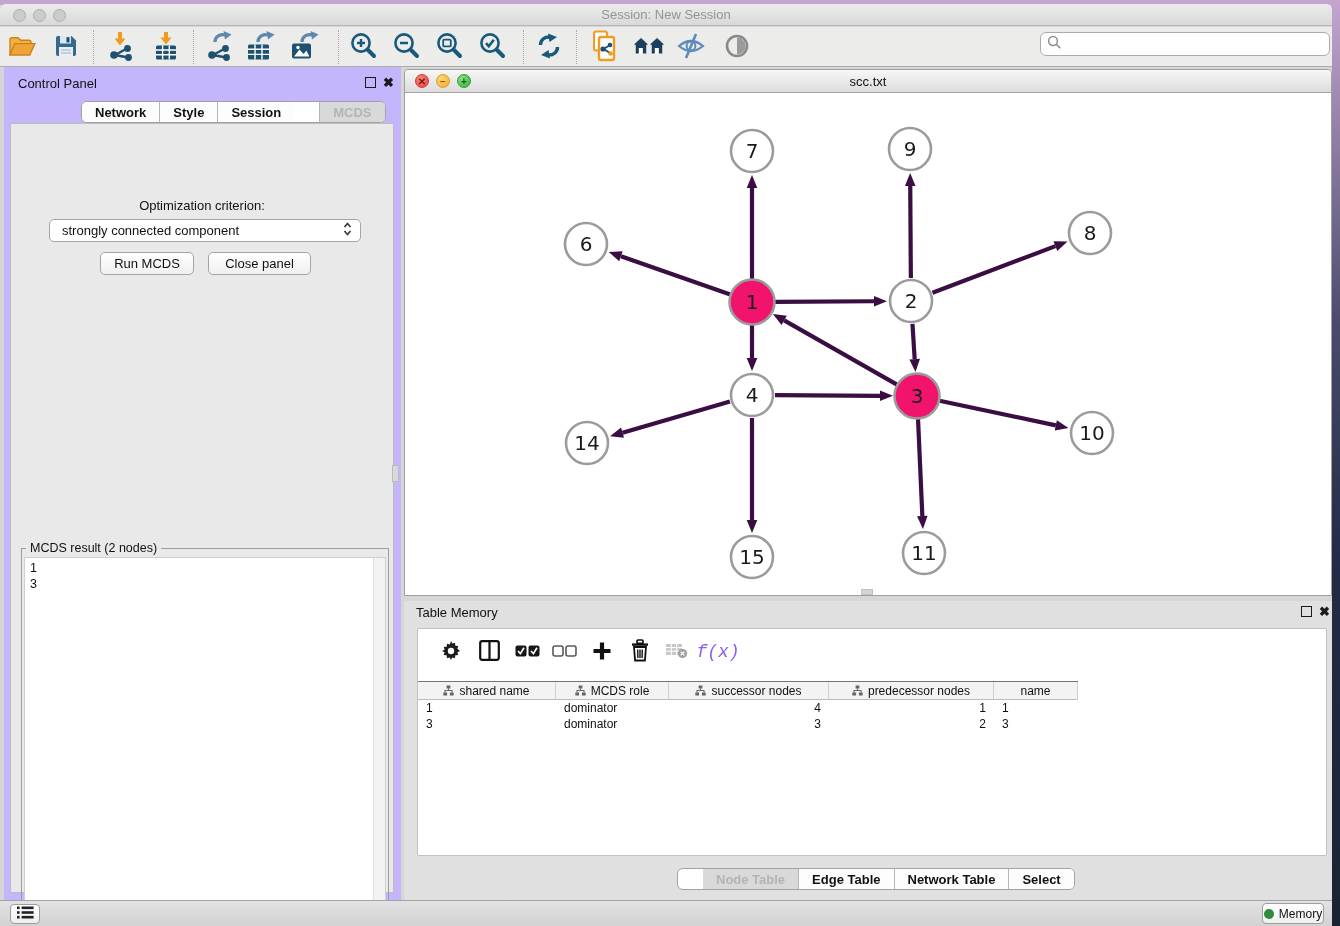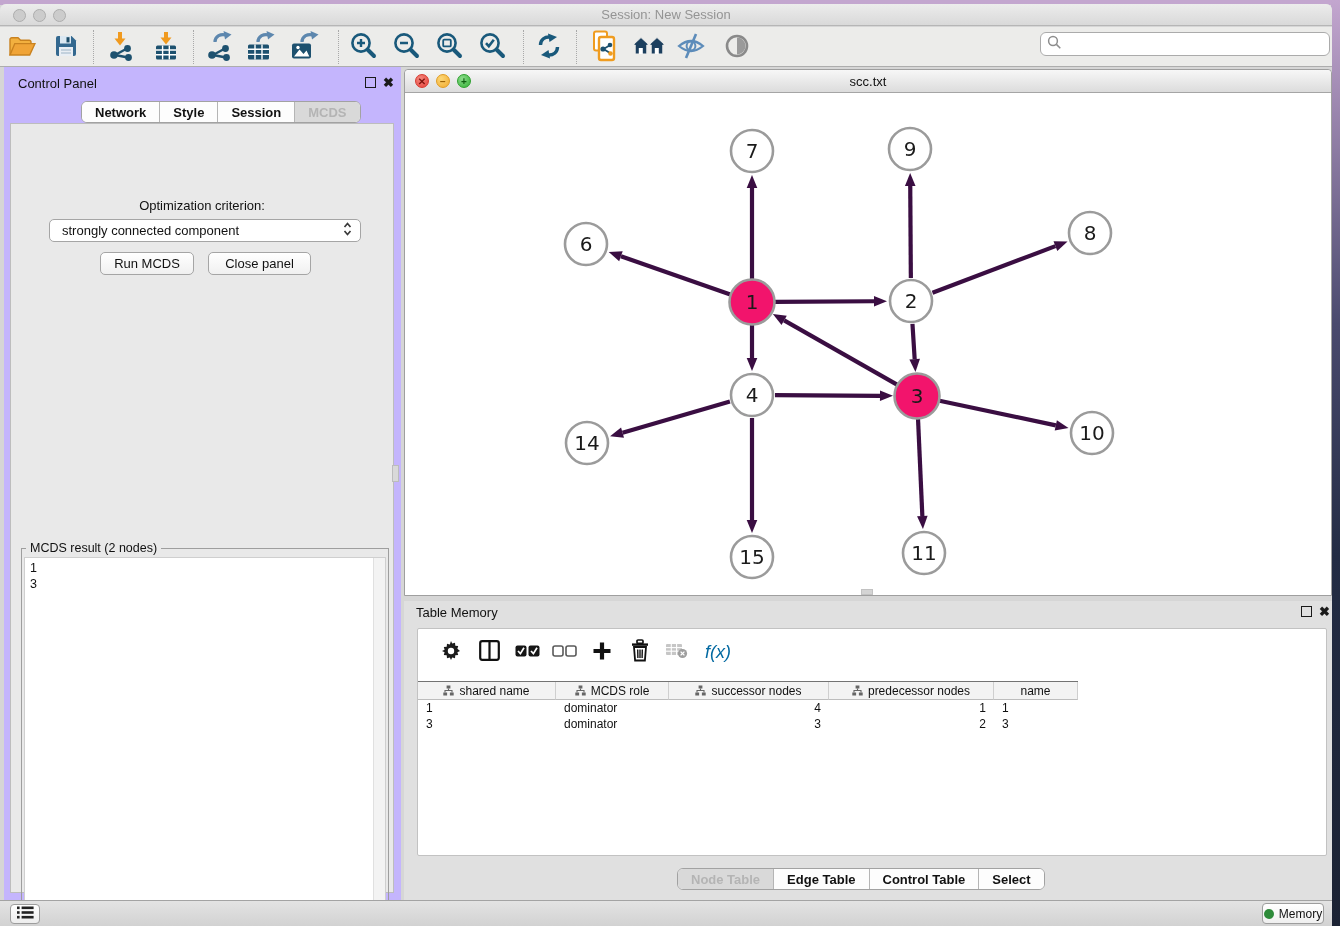--- a/index.html
+++ b/index.html
@@ -43,21 +43,21 @@
   #cp-header { position:absolute; left:0; top:0; width:100%; height:30px; }
   #cp-title { position:absolute; left:14px; top:9px; font-size:13px; color:#111; }
   .float-btn { position:absolute; width:11px; height:11px; border:1.6px solid #1a1a1a; background:transparent; }
   .close-btn { position:absolute; font-size:13px; font-weight:bold; color:#1a1a1a; line-height:11px; }
   #cp-float { left:361px; top:10px; } #cp-close { left:379px; top:10px; }
   .tabrow { position:absolute; display:flex; border:1px solid #a2a2a2; border-radius:6px;
     overflow:hidden; background:#fff; height:22px; }
   .tab { padding:0 13px; line-height:21px; font-size:13px; font-weight:600; color:#111;
     background:#fdfdfd; border-left:1px solid #b5b5b5; white-space:nowrap; }
   .tab:first-child { border-left:none; }
-  .tab.selected { background:#d9d9d9; color:#b4b4b4; }
+  .tab.selected { background:#d9d9d9; color:#b4b4b4;margin-left:25px; }
   #cp-tabs { left:77px; top:34px; }
   #cp-body { position:absolute; left:6px; top:56px; width:384px; height:770px;
     background:#e9e9e9; border:1px solid #bdbdbd; }
   #opt-label { position:absolute; left:0; width:100%; top:74px; text-align:center; color:#111; }
   #criterion-select { position:absolute; left:38px; top:95px; width:312px; height:23px;
     background:#ffffff; border:1px solid #a5a5a5; border-radius:5px;
     display:flex; align-items:center; padding:0 8px 0 12px; }
   #criterion-select span.val { flex:1; font-size:13px; color:#111; }
   .push-btn { position:absolute; height:23px; background:linear-gradient(#ffffff,#f0f0f0);
     border:1px solid #a5a5a5; border-radius:5px; text-align:center; line-height:21px;
@@ -96,21 +96,21 @@
     background:#d4d4d4; border:1px solid #c2c2c2; }
 
   
   #table-panel { position:absolute; left:404px; top:597px; width:928px; height:299px; background:#e0e0e0; }
   #tp-title { position:absolute; left:12px; top:4px; font-size:13px; color:#111; }
   #tp-float { left:897px; top:5px; } #tp-close { left:915px; top:5px; }
   #tp-container { position:absolute; left:13px; top:27px; width:910px; height:228px;
     background:#ffffff; border:1px solid #c2c2c2; border-radius:2px; }
   .tp-tool { position:absolute; top:9px; width:30px; height:28px; display:flex;
     align-items:center; justify-content:center; }
-  #fx-label { font-family:Liberation Sans, sans-serif; font-style:italic; font-size:18px; color:#0369a1;margin-left:8px; }
+  #fx-label { font-family:Liberation Mono, monospace; font-style:italic; font-size:18px; color:#8b5cf6;margin-left:8px; }
   #tbl-header { position:absolute; left:0px; top:52px; height:19px; display:flex;
     border-top:1px solid #737373; }
   .th { background:#f3f3f3; border-right:1px solid #cfcfcf; border-bottom:1px solid #bdbdbd;
     display:flex; align-items:center; justify-content:center; font-size:12px; color:#111; gap:5px; }
   .th .hicon { display:inline-flex; }
   #tbl-rows { position:absolute; left:0; top:71px; }
   .tr { display:flex; height:16px; }
   .td { font-size:12px; color:#111; line-height:16px; padding:0 8px; white-space:nowrap; overflow:hidden; }
   #tp-tabs { left:273px; top:267px; }
 
@@ -529,21 +529,21 @@
             <div class="td" style="width: 113px; text-align: left;">dominator</div>
             <div class="td" style="width: 160px; text-align: right;">3</div>
             <div class="td" style="width: 165px; text-align: right;">2</div>
             <div class="td" style="width: 84px; text-align: left;">3</div>
           </div>
         </div>
     </div>
     <div id="tp-tabs" class="tabrow">
         <div class="tab selected">Node Table</div>
         <div class="tab">Edge Table</div>
-        <div class="tab">Control Table</div>
+        <div class="tab">Network Table</div>
         <div class="tab">Select</div>
       </div>
   </div>
 
   <div id="statusbar">
     <div id="list-btn">
       <span><svg width="17" height="13" viewBox="0 0 17 13">
             <g fill="#222">
               <rect x="0" y="0.5" width="2.6" height="2.6"></rect>
               <rect x="0" y="5.2" width="2.6" height="2.6"></rect>

